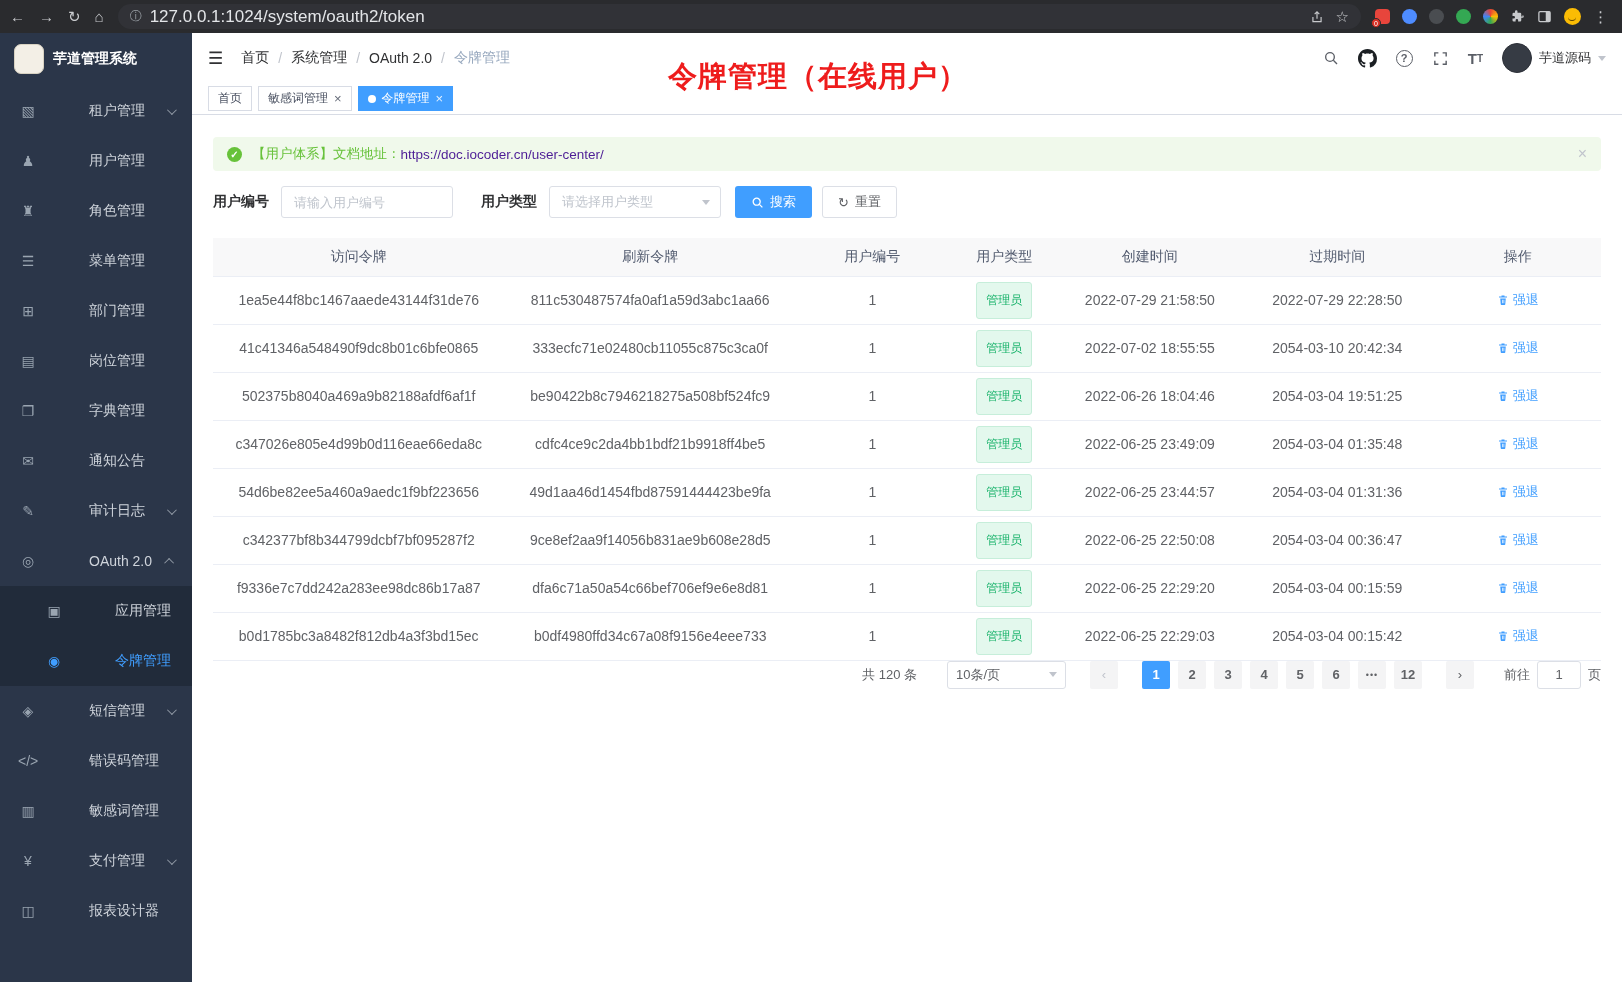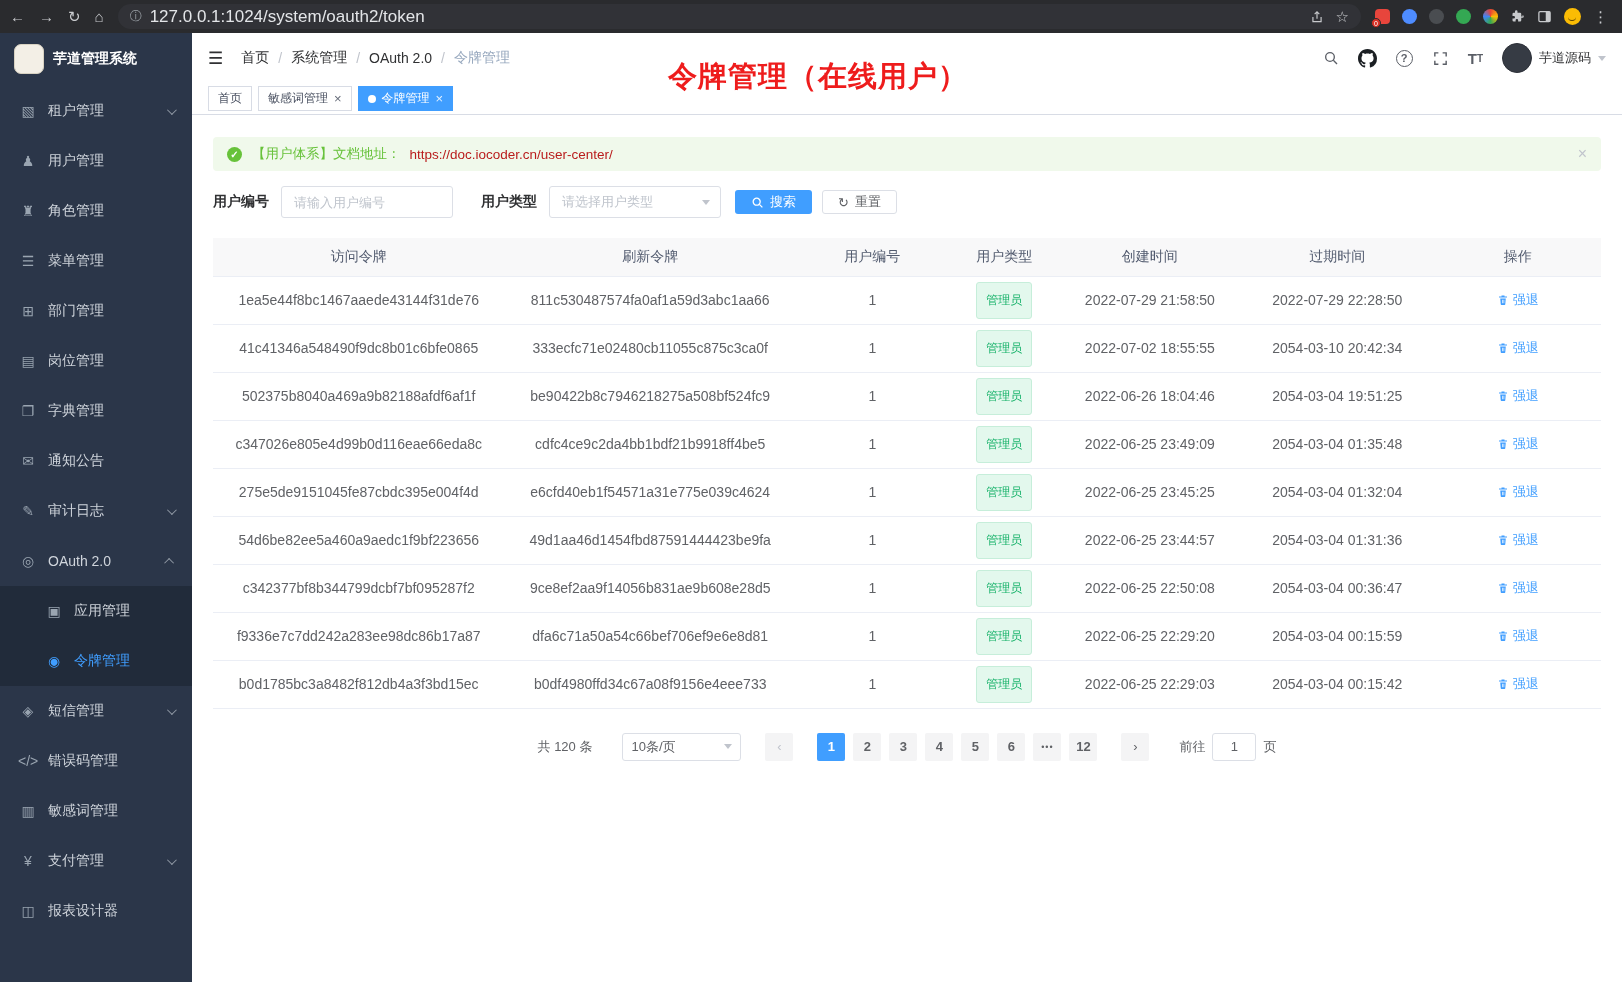--- a/index.html
+++ b/index.html
@@ -29,21 +29,21 @@
     border-bottom:1.6px solid #5f4300; border-radius:0 0 8px 8px; }
 
   
   .sidebar { position:absolute; left:0; top:33px; bottom:0; width:192px; background:#2b3649; overflow:hidden; }
   .logo-row { height:51px; display:flex; align-items:center; padding:0 14px; gap:9px; }
   .logo-img { width:30px; height:30px; border-radius:7px; background:#f3efe6; border:1px solid #d8d2c2; flex:none; }
   .logo-title { color:#fff; font-size:14px; font-weight:700; white-space:nowrap; }
   .side-menu { padding-top:2px; }
   .side-item { height:50px; display:flex; align-items:center; padding:0 18px; color:#cfd4db; font-size:14px; cursor:pointer; }
   .side-item .side-icon { width:20px; margin-right:10px; font-size:14px; color:#9aa5b1; text-align:center; flex:none; }
-  .side-item .side-label { flex:1; white-space:nowrap; overflow:hidden; }
+  .side-item .side-label { flex:1; white-space:nowrap; overflow:hidden;margin-left:41px; }
   .side-item.sub { background:#212b3a; padding-left:44px; }
   .side-item.active, .side-item.active .side-icon { color:#409eff; }
   .chev { width:7px; height:7px; border-right:1.6px solid #8f98a3; border-bottom:1.6px solid #8f98a3; flex:none; }
   .chev.down { transform:rotate(45deg) translateY(-2px); }
   .chev.up { transform:rotate(-135deg) translateY(-2px); }
 
   
   .main { position:absolute; left:192px; top:33px; right:0; bottom:0; background:#fff; overflow:hidden; }
 
   .app-header { height:50px; display:flex; align-items:center; padding:0 16px; }
@@ -70,49 +70,49 @@
   .tab-dot { width:8px; height:8px; border-radius:50%; background:#fff; }
   .tab-close { font-size:13px; line-height:1; opacity:.85; cursor:pointer; }
 
   .content { padding:0 21px; }
 
   .alert { margin-top:22px; height:34px; background:#f0f9eb; border-radius:4px; display:flex; align-items:center;
     padding:0 14px; position:relative; }
   .alert-check { width:15px; height:15px; border-radius:50%; background:#67c23a; color:#fff; font-size:10px; font-weight:700;
     display:flex; align-items:center; justify-content:center; flex:none; }
   .alert-text { margin-left:10px; color:#67c23a; font-size:13.5px; }
-  .alert-link { color:#b91c1c; font-size:13.5px; margin-left:9px; text-decoration:none; cursor:pointer; }
+  .alert-link { color:#4c1d95; font-size:13.5px; margin-left:0; text-decoration:none; cursor:pointer; }
   .alert-close { position:absolute; right:14px; color:#c0c4cc; font-size:16px; cursor:pointer; }
 
   .filters { margin-top:15px; display:flex; align-items:center; }
   .f-label { font-size:14px; font-weight:700; color:#303133; margin-right:12px; }
   .f-input { width:172px; height:32px; border:1px solid #dcdfe6; border-radius:3px; padding:0 12px; font-size:13px;
     color:#606266; outline:none; font-family:"Liberation Sans",sans-serif; }
   .f-input::placeholder { color:#bfc4cc; }
   .f-select { width:172px; height:32px; border:1px solid #dcdfe6; border-radius:3px; padding:0 10px 0 12px; font-size:13px;
     color:#bfc4cc; display:flex; align-items:center; justify-content:space-between; cursor:pointer; background:#fff; }
   .sel-caret { width:0; height:0; border-left:4px solid transparent; border-right:4px solid transparent; border-top:5px solid #c0c4cc; }
   .gap28 { width:28px; }
-  .btn { height:24px; border-radius:3px; font-size:13px; display:inline-flex; align-items:center; gap:6px; padding:0 15px;
+  .btn { height:32px; border-radius:3px; font-size:13px; display:inline-flex; align-items:center; gap:6px; padding:0 15px;
     cursor:pointer; border:1px solid transparent; font-family:"Liberation Sans",sans-serif; }
   .btn-primary { background:#409eff; color:#fff; margin-left:14px; }
   .btn-plain { background:#fff; color:#606266; border-color:#dcdfe6; margin-left:10px; }
   .refresh-glyph { font-size:13px; }
 
   table.data-table { width:100%; border-collapse:collapse; margin-top:20px; font-size:14px; table-layout:fixed; }
   .data-table th { background:#f8f8f9; color:#515a6e; font-weight:400; height:38px; text-align:center;
     border-bottom:1px solid #ebeef5; }
   .data-table td { height:48px; text-align:center; color:#606266; border-bottom:1px solid #ebeef5;
     white-space:nowrap; overflow:hidden; }
   .badge { display:inline-block; padding:9px 9px; font-size:12px; border-radius:3px; background:#e3f8ed;
     color:#17b26a; border:1px solid #c6eeda; }
   .act { color:#409eff; font-size:13px; display:inline-flex; align-items:center; gap:4px; cursor:pointer; text-decoration:none; }
   .act svg { flex:none; }
 
-  .pagination { margin-top:24px; display:flex; align-items:center; justify-content:center; gap:24px; font-size:13px; color:#606266; }
+  .pagination { display:flex; align-items:center; justify-content:flex-end; gap:24px; font-size:13px; color:#606266; }
   .pg-total { margin-right:6px; }
   .pg-sizer { width:119px; height:28px; border:1px solid #dcdfe6; border-radius:3px; display:flex; align-items:center;
     justify-content:space-between; padding:0 8px; cursor:pointer; background:#fff; }
   .pg-btn { min-width:28px; height:28px; border:none; border-radius:2px; background:#f4f4f5; color:#606266; font-size:13px;
     display:inline-flex; align-items:center; justify-content:center; cursor:pointer; font-family:"Liberation Sans",sans-serif; }
   .pg-btn.disabled { color:#c0c4cc; cursor:default; }
   .pg-pages { display:flex; align-items:center; gap:8px; }
   .pg-pages .page-btn { min-width:28px; height:28px; border:none; border-radius:2px; background:#f4f4f5; color:#606266;
     font-size:13px; font-weight:600; display:inline-flex; align-items:center; justify-content:center; cursor:pointer;
     font-family:"Liberation Sans",sans-serif; }
@@ -425,38 +425,20 @@
         <td>
           <a class="act">
             <svg width="12" height="12" viewBox="0 0 24 24" fill="#409eff">
                   <path d="M9 3h6v2h5v2H4V5h5V3zM6.5 9h11l-.95 11.6a1.5 1.5 0 0 1-1.5 1.4H8.95a1.5 1.5 0 0 1-1.5-1.4L6.5 9zm3.5 2.5v7h1.4v-7H10zm3.1 0v7h1.4v-7h-1.4z"></path>
                 </svg>
             <span>强退</span>
           </a>
         </td>
       </tr>
 
-      <tr>
-        <td>275e5de9151045fe87cbdc395e004f4d</td>
-        <td>e6cfd40eb1f54571a31e775e039c4624</td>
-        <td>1</td>
-        <td>
-          <span class="badge">管理员</span>
-        </td>
-        <td>2022-06-25 23:45:25</td>
-        <td>2054-03-04 01:32:04</td>
-        <td>
-          <a class="act">
-            <svg width="12" height="12" viewBox="0 0 24 24" fill="#409eff">
-                  <path d="M9 3h6v2h5v2H4V5h5V3zM6.5 9h11l-.95 11.6a1.5 1.5 0 0 1-1.5 1.4H8.95a1.5 1.5 0 0 1-1.5-1.4L6.5 9zm3.5 2.5v7h1.4v-7H10zm3.1 0v7h1.4v-7h-1.4z"></path>
-                </svg>
-            <span>强退</span>
-          </a>
-        </td>
-      </tr>
 
       <tr>
         <td>54d6be82ee5a460a9aedc1f9bf223656</td>
         <td>49d1aa46d1454fbd87591444423be9fa</td>
         <td>1</td>
         <td>
           <span class="badge">管理员</span>
         </td>
         <td>2022-06-25 23:44:57</td>
         <td>2054-03-04 01:31:36</td>

